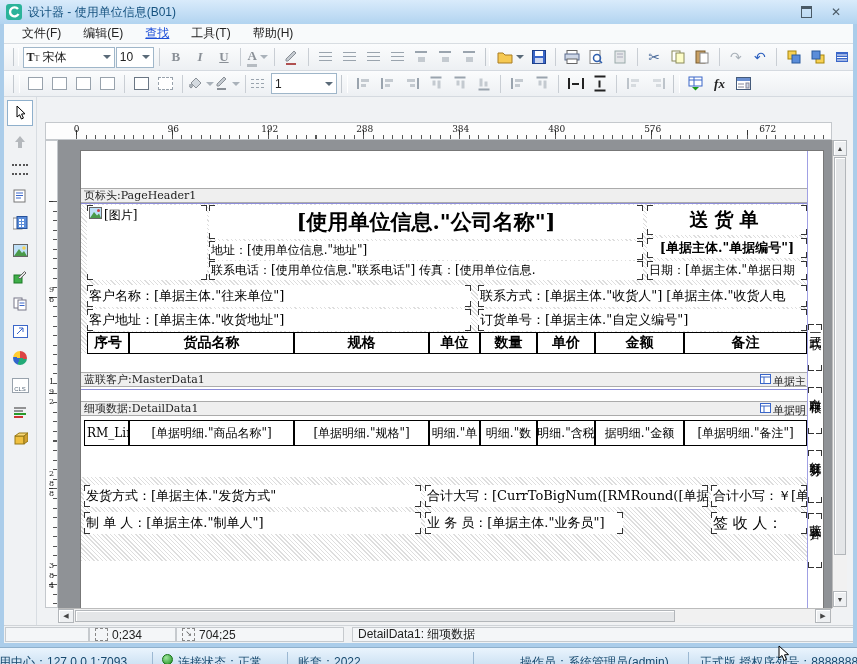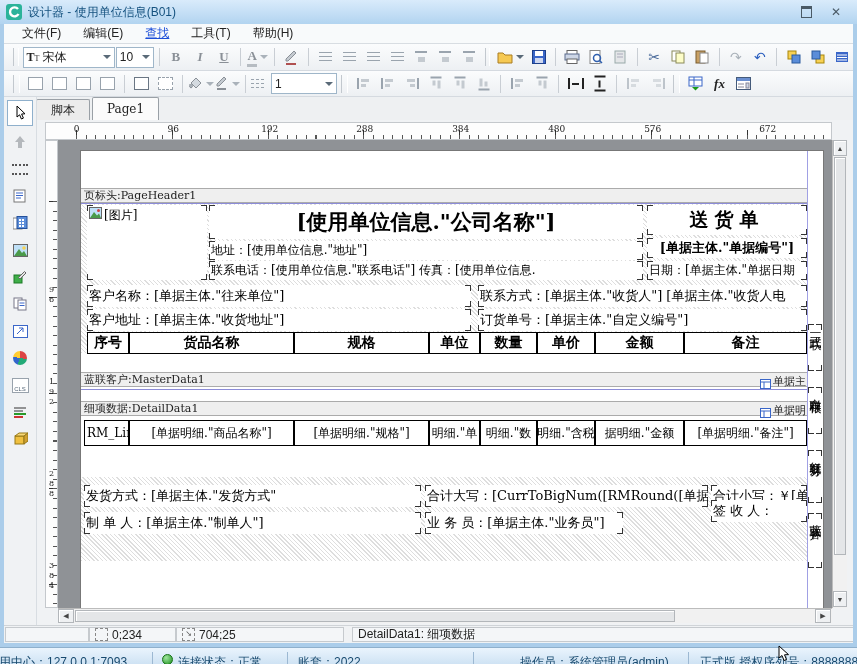--- a/index.html
+++ b/index.html
@@ -59,21 +59,21 @@
   .hlab{position:absolute;top:1px;font-size:9px;font-family:"DejaVu Serif",serif;color:#222;transform:translateX(-40%);}
   .vruler{position:absolute;left:45px;top:140px;width:13px;height:468px;background:#fdfdfd;border:1px solid #c4c8cc;box-sizing:border-box;
     background-image:repeating-linear-gradient(to bottom,#555 0 1px,transparent 1px 9.58px),repeating-linear-gradient(to bottom,#333 0 1px,transparent 1px 95.8px);
     background-size:4px 100%,8px 100%;background-position:right 60px,right 60px;background-repeat:no-repeat;}
   .vlab{position:absolute;left:1px;writing-mode:vertical-rl;text-orientation:upright;font-size:8px;font-family:"DejaVu Serif",serif;color:#222;letter-spacing:1px;}
   .corner{position:absolute;left:45px;top:122px;width:13px;height:18px;background:#ececec;border:1px solid #c4c8cc;box-sizing:border-box;}
   .canvas{position:absolute;left:58px;top:140px;width:774px;height:468px;background:#8f9296;}
   .page{position:absolute;left:80px;top:150px;width:742px;height:457px;background:#fff;border:1px solid #777;box-sizing:content-box;}
   .bandbar{position:absolute;left:0;width:726px;height:15px;background:#efefef;border-top:1px solid #ababab;border-bottom:1px solid #ababab;
     font-family:"DejaVu Serif",serif;font-size:11px;display:flex;align-items:center;padding-left:3px;box-sizing:border-box;}
-  .bandsrc{position:absolute;right:1px;top:1px;display:flex;align-items:flex-end;gap:2px;font-family:"DejaVu Serif",serif;font-size:11px;}
+  .bandsrc{position:absolute;right:1px;top:1px;display:flex;align-items:flex-start;gap:2px;font-family:"DejaVu Serif",serif;font-size:11px;}
   .hatch{background-image:repeating-linear-gradient(45deg,#dedede 0 1px,transparent 1px 3px);}
   .dots{background-image:radial-gradient(#a8a8a8 0.7px,transparent 0.7px);background-size:4px 4px;}
   .bline{position:absolute;left:0;width:726px;height:1px;background:#8c8cd8;}
   .pline{position:absolute;left:726px;top:0;width:1px;height:457px;background:#a0a0e4;}
   
   .m{position:absolute;display:flex;align-items:center;overflow:hidden;white-space:nowrap;
      font-family:"DejaVu Serif",serif;font-size:12px;color:#000;padding:0 2px;box-sizing:border-box;
      background:
       linear-gradient(#333,#333) left top/6px 1px no-repeat,
       linear-gradient(#333,#333) left top/1px 6px no-repeat,
@@ -370,28 +370,20 @@
       <svg width="15" height="13">
           <rect x="0.5" y="0.5" width="14" height="12" fill="#fff" stroke="#445a7a"></rect>
           <rect x="1" y="1" width="13" height="3" fill="#6a8fd0"></rect>
           <line x1="2" y1="7" x2="8" y2="7" stroke="#889"></line>
           <line x1="2" y1="10" x2="8" y2="10" stroke="#889"></line>
           <rect x="10" y="6" width="3" height="5" fill="#cdd6e6" stroke="#889"></rect>
         </svg>
     </span>
   </div>
 
-  <div class="tabrow">
-    <span class="tab" style="left:0">
-        <span>脚本</span>
-      </span>
-    <span class="tab active" style="left:56px">
-        <span>Page1</span>
-      </span>
-  </div>
 
   <div class="toolbox">
     <span class="tool active" style="top:3px">
       <svg width="11" height="14">
           <path d="M2 0 L2 11 L4.6 8.8 L6.4 13 L8.4 12.1 L6.6 8 L10 7.8 Z" fill="#fff" stroke="#000"></path>
         </svg>
     </span>
     <span class="tool" style="top:33px">
       <svg width="10" height="12">
           <path d="M5 0 L10 6 L7 6 L7 12 L3 12 L3 6 L0 6 Z" fill="#b4b8bc"></path>
@@ -564,21 +556,21 @@
     <div class="m bx cc" style="left:603px;top:269px;width:123px;height:26px">[单据明细."备注"]</div>
 
     <div class="abs dots" style="left:0;top:297px;width:726px;height:14px"></div>
     <div class="abs hatch" style="left:0;top:326px;width:726px;height:84px"></div>
 
     <div class="m" style="left:3px;top:334px;width:337px;height:22px;font-size:13px">发货方式：[单据主体."发货方式"</div>
     <div class="m" style="left:344px;top:334px;width:283px;height:22px;font-size:13px">合计大写：[CurrToBigNum([RMRound([单据主体."</div>
     <div class="m" style="left:630px;top:334px;width:96px;height:22px;font-size:13px">合计小写：￥[单据主体."应</div>
     <div class="m" style="left:3px;top:361px;width:337px;height:22px;font-size:13px">制 单 人：[单据主体."制单人"]</div>
     <div class="m" style="left:344px;top:361px;width:198px;height:22px;font-size:13px">业 务 员：[单据主体."业务员"]</div>
-    <div class="m" style="left:630px;top:349px;width:96px;height:22px;font-size:13px">签 收 人：</div>
+    <div class="m" style="left:630px;top:361px;width:96px;height:22px;font-size:15px">签 收 人：</div>
 
     <div class="pline"></div>
     <div class="m vtext" style="left:727px;top:173px;width:14px;height:47px">一式三联</div>
     <div class="m vtext" style="left:727px;top:236px;width:14px;height:47px">白联存根</div>
     <div class="m vtext" style="left:727px;top:299px;width:14px;height:53px">红联财务</div>
     <div class="m vtext" style="left:727px;top:362px;width:14px;height:55px">蓝联客户</div>
   </div>
 
   <div class="vscroll">
     <span class="sbtn" style="left:0;top:0;width:14px;height:16px">

